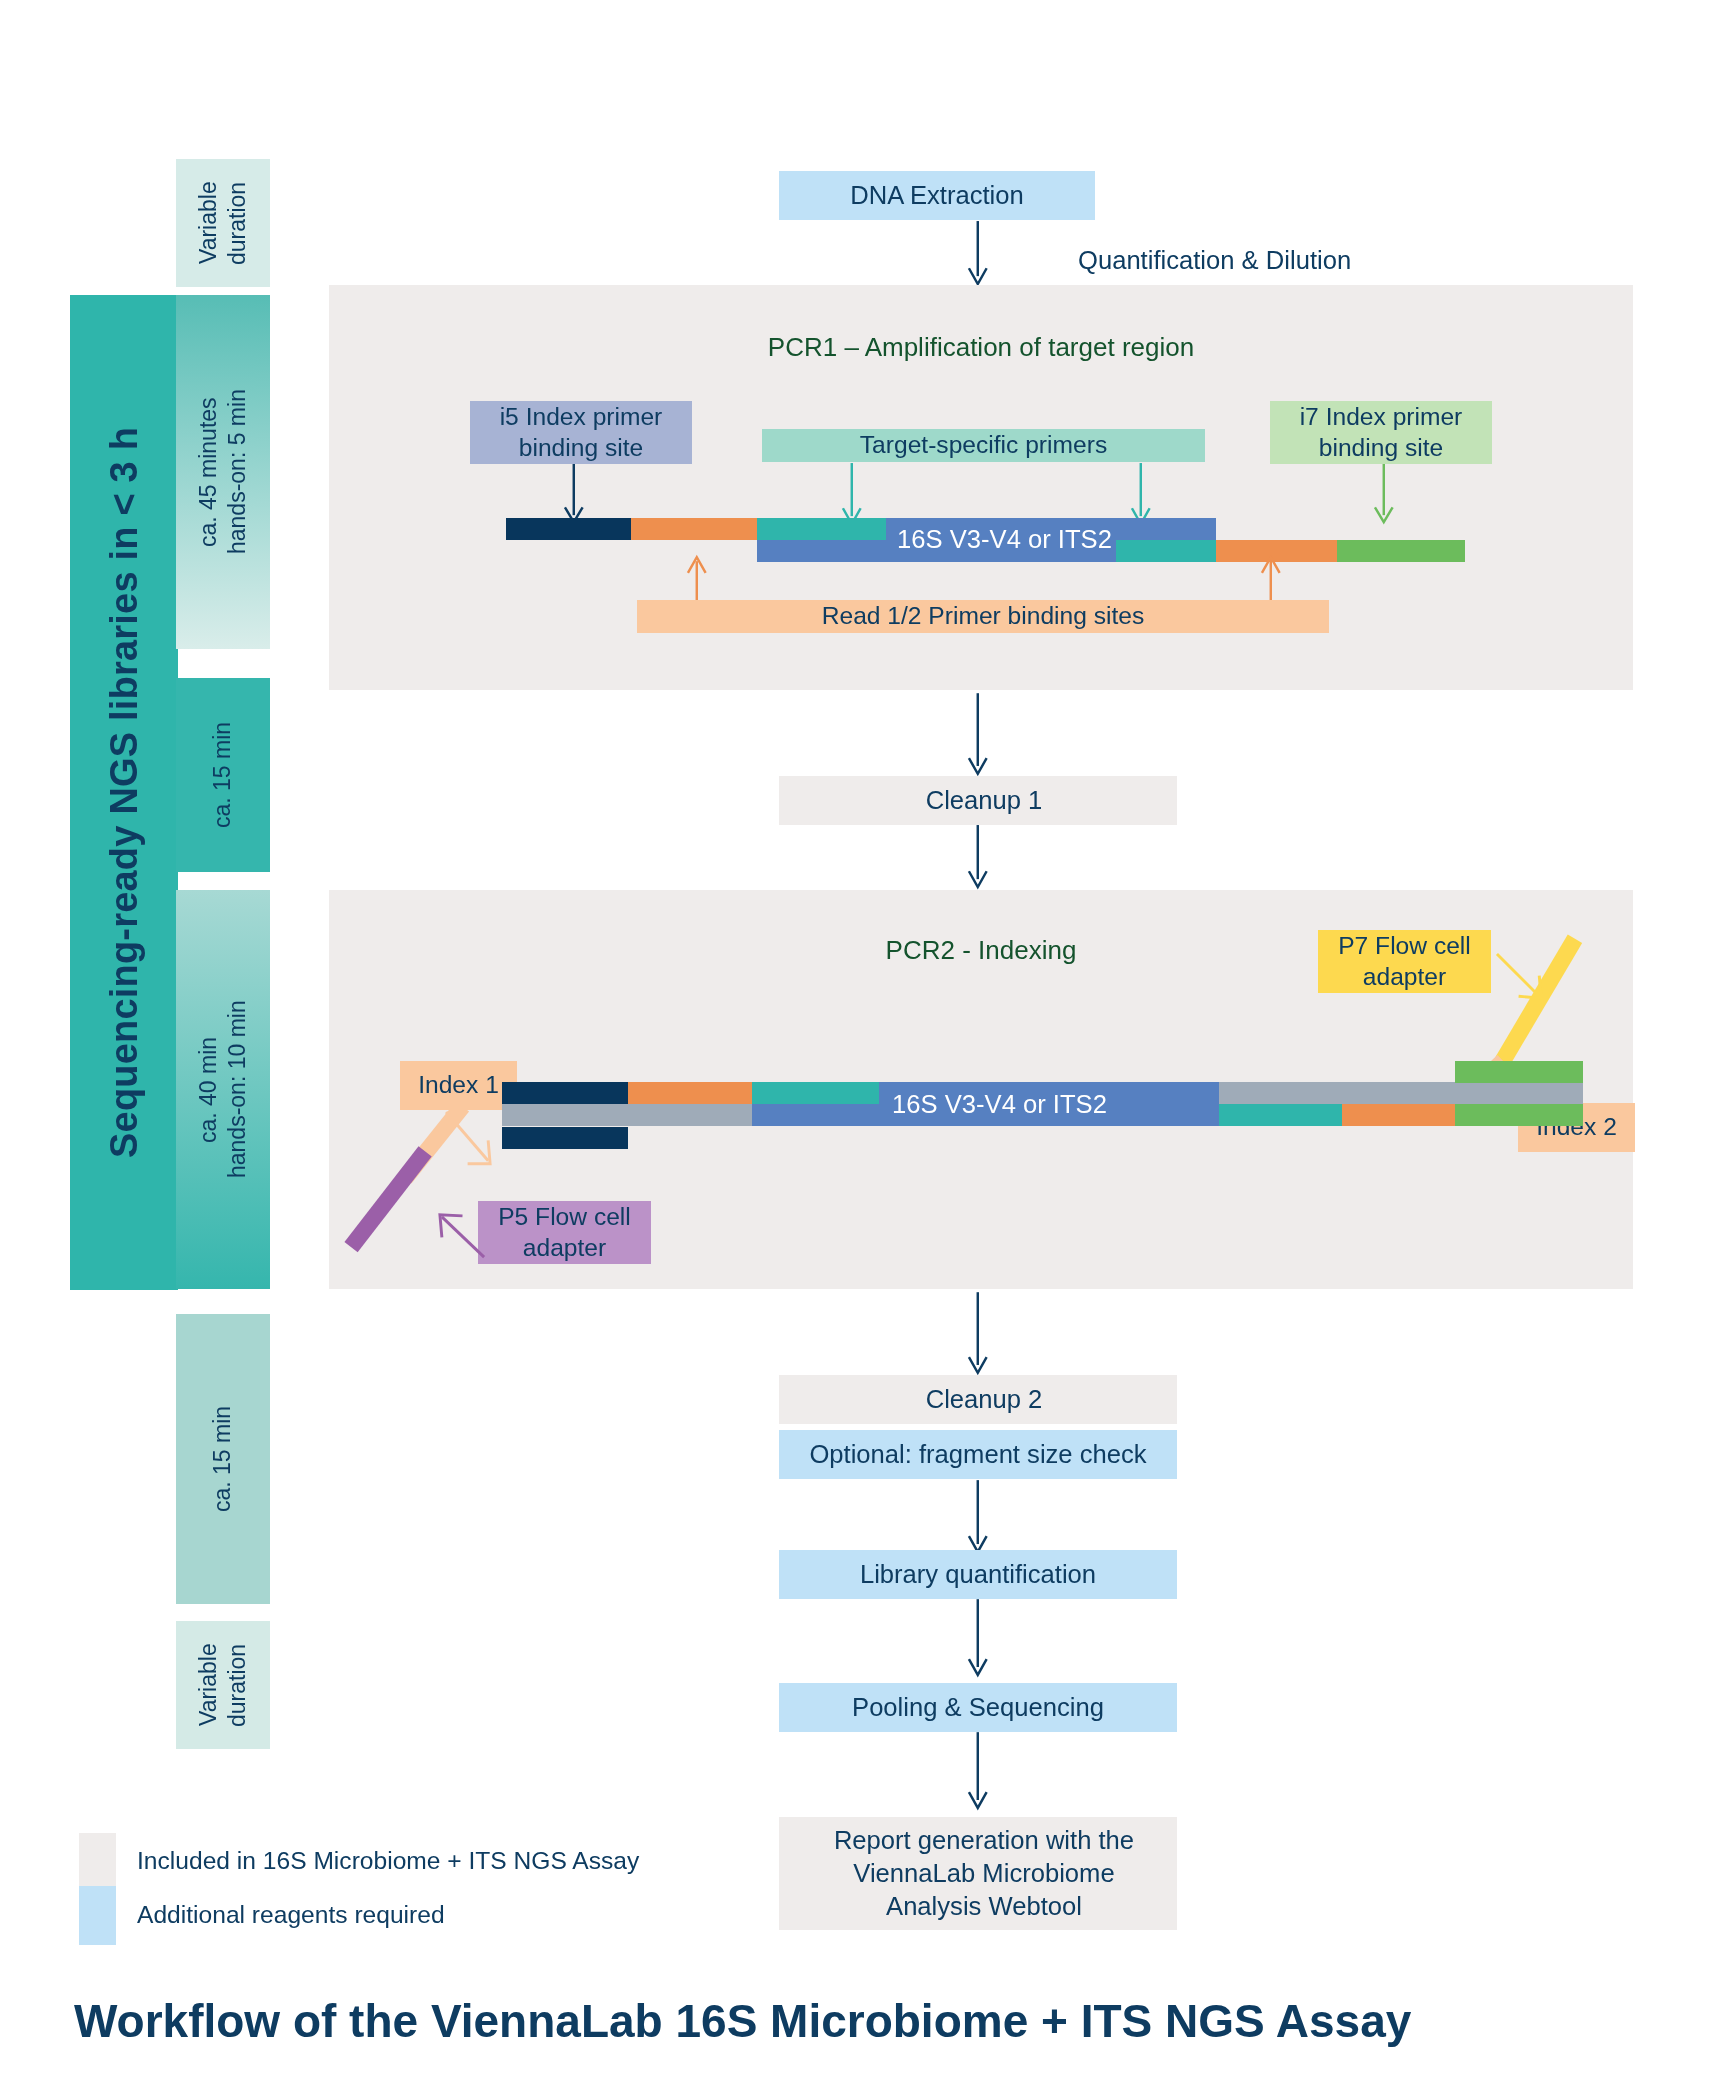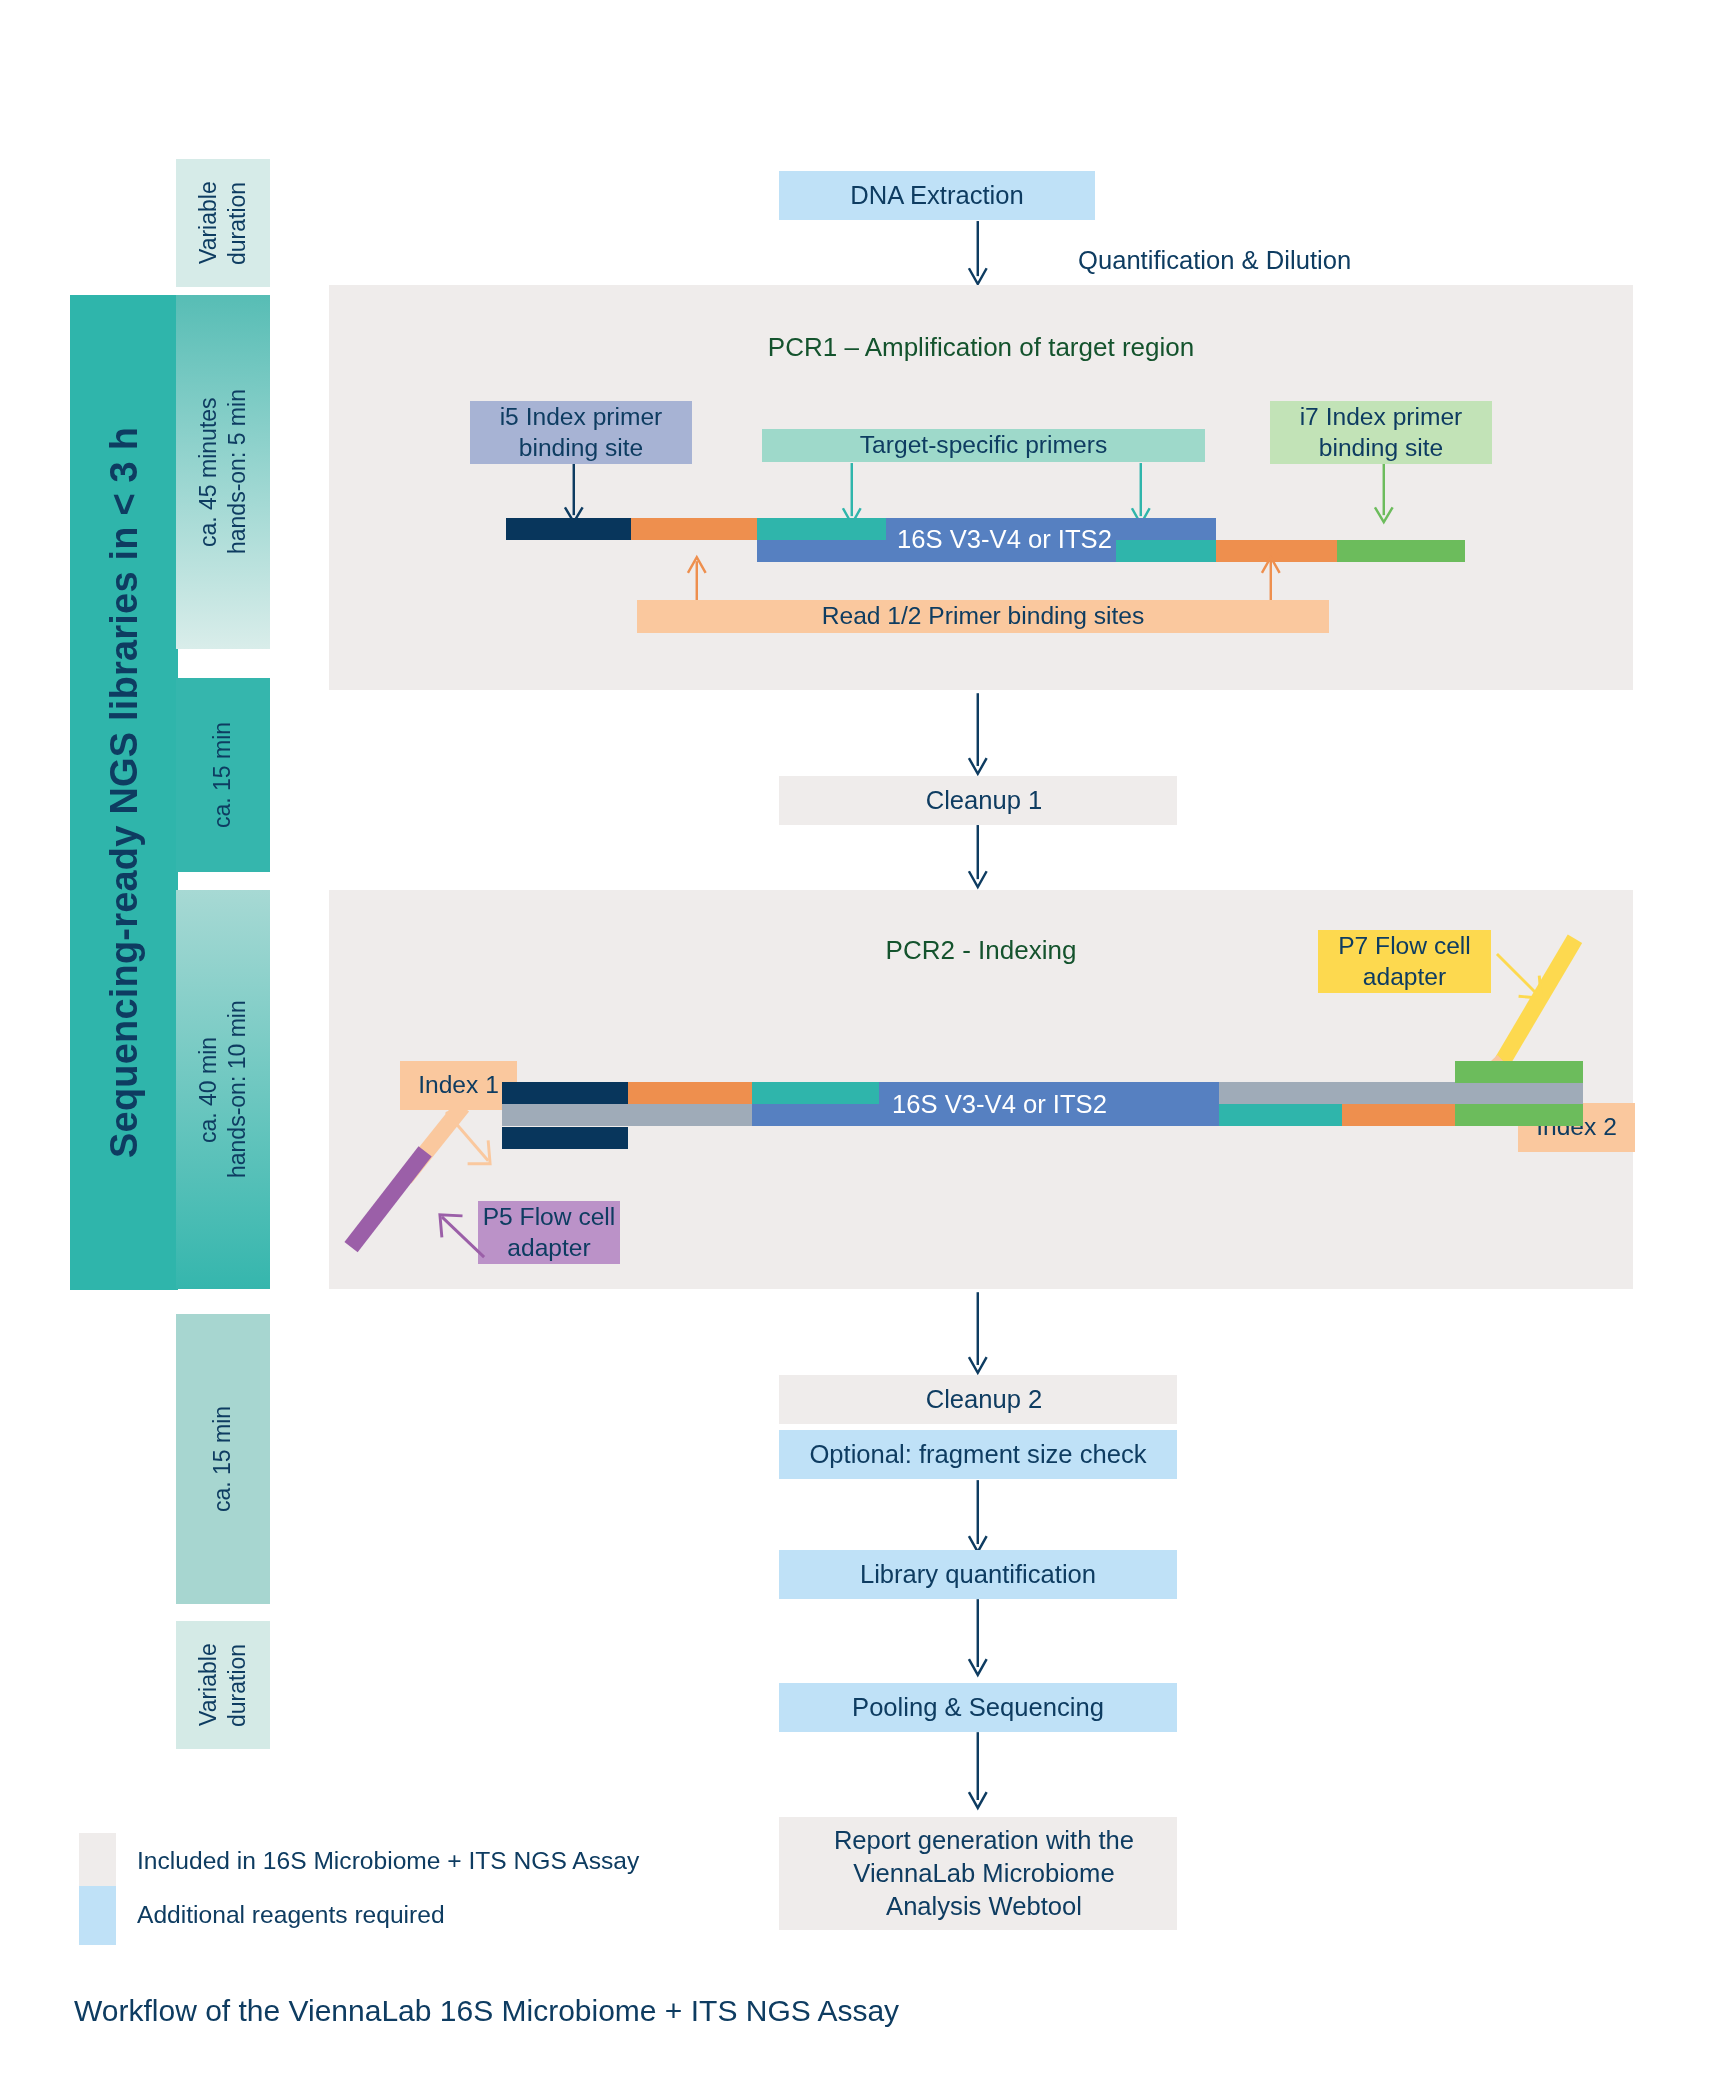--- a/index.html
+++ b/index.html
@@ -31,21 +31,21 @@
   .s-navy{background:#08365c;}
   .s-orange{background:#ee8f4e;}
   .s-teal{background:#2fb5ab;}
   .s-blue{background:#5680c1;}
   .s-green{background:#6cbc5c;}
   .s-grey{background:#9fabb8;}
   .dnalabel{position:absolute;color:#ffffff;font-size:25.6px;z-index:6;white-space:nowrap;}
   
   .legend-text{font-size:24.6px;color:#0e3c61;}
   .sw{width:37px;height:59px;}
-  .title-main{font-size:30px;font-weight:normal;color:#0e3c61;white-space:nowrap;text-align:center;}
+  .title-main{font-size:46px;font-weight:bold;color:#0e3c61;white-space:nowrap;text-align:center;}
   svg{position:absolute;overflow:visible;}
 </style>
 </head>
 <body>
 
 <div class="abs mainbar ctr vbar" style="left:70px;top:295px;width:108px;height:995px;">
   <span>Sequencing-ready NGS libraries in &lt; 3 h</span>
 </div>
 
 <div class="abs timebar ctr vbar" style="left:176px;top:159px;width:94px;height:128px;background:linear-gradient(to bottom,#d6ebe8,#d6ebe8);">
@@ -185,21 +185,21 @@
 </div>
 <svg class="abs" style="left:1494px;top:951px;width:59px;height:59px;" viewBox="0 0 120 120" width="59" height="59">
   <line x1="6" y1="6" x2="92" y2="92" stroke="#fdd94f" stroke-width="6"></line>
   <polyline points="92,50 96,96 50,92" fill="none" stroke="#fdd94f" stroke-width="6"></polyline>
 </svg>
 
 <svg class="abs" style="left:345px;top:1098px;width:207px;height:167px;" viewBox="0 0 420 340" width="207" height="167">
   <line x1="228" y1="30" x2="132" y2="150" stroke="#fac89e" stroke-width="34" stroke-linecap="square"></line>
   <line x1="152" y1="122" x2="22" y2="290" stroke="#9b5fa8" stroke-width="34" stroke-linecap="square"></line>
 </svg>
-<div class="abs callout c-p5 ctr" style="left:478px;top:1201px;width:142px;height:63px;">
+<div class="abs callout c-p5 ctr" style="left:478px;top:1201px;width:173px;height:63px;">
   <span>
     <span>P5 Flow cell</span><br><span>adapter</span>
   </span>
 </div>
 <svg class="abs" style="left:433px;top:1209px;width:59px;height:54px;" viewBox="0 0 120 110" width="59" height="54">
   <line x1="104" y1="98" x2="18" y2="16" stroke="#9b5fa8" stroke-width="6"></line>
   <polyline points="60,14 14,12 18,58" fill="none" stroke="#9b5fa8" stroke-width="6"></polyline>
 </svg>
 
 <div class="abs callout c-idx ctr" style="left:368px;top:1061px;width:117px;height:49px;">

